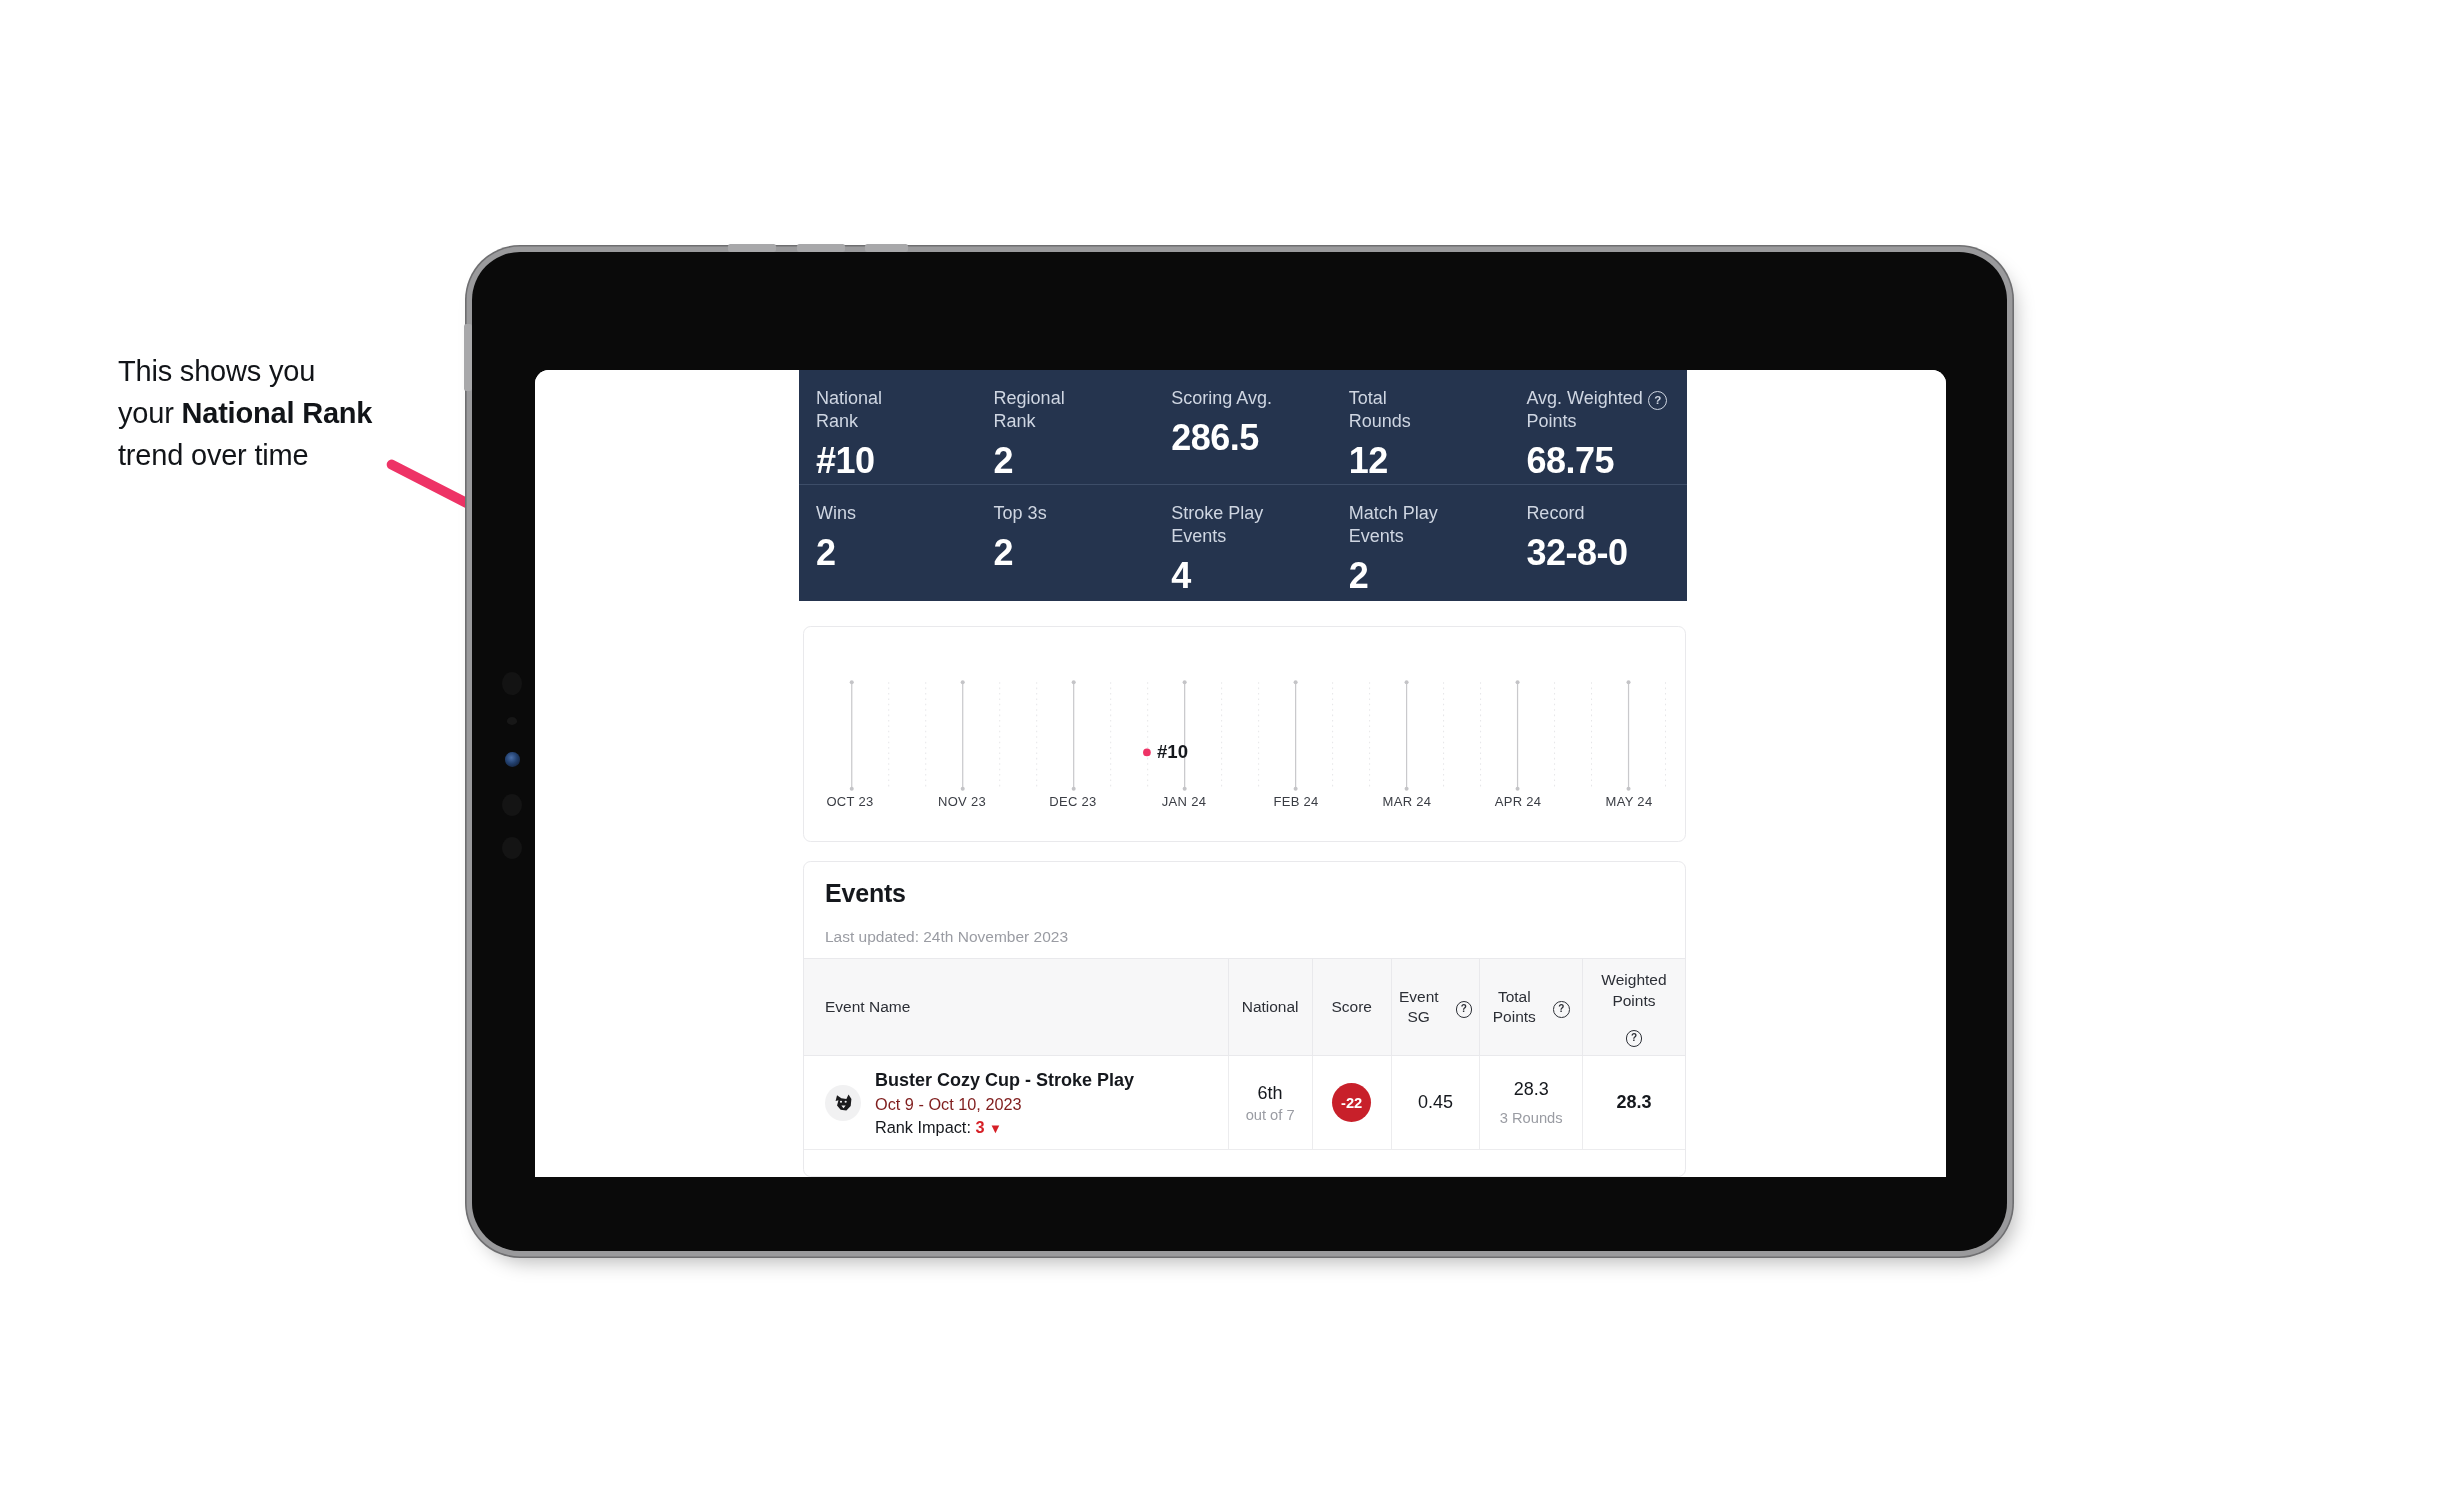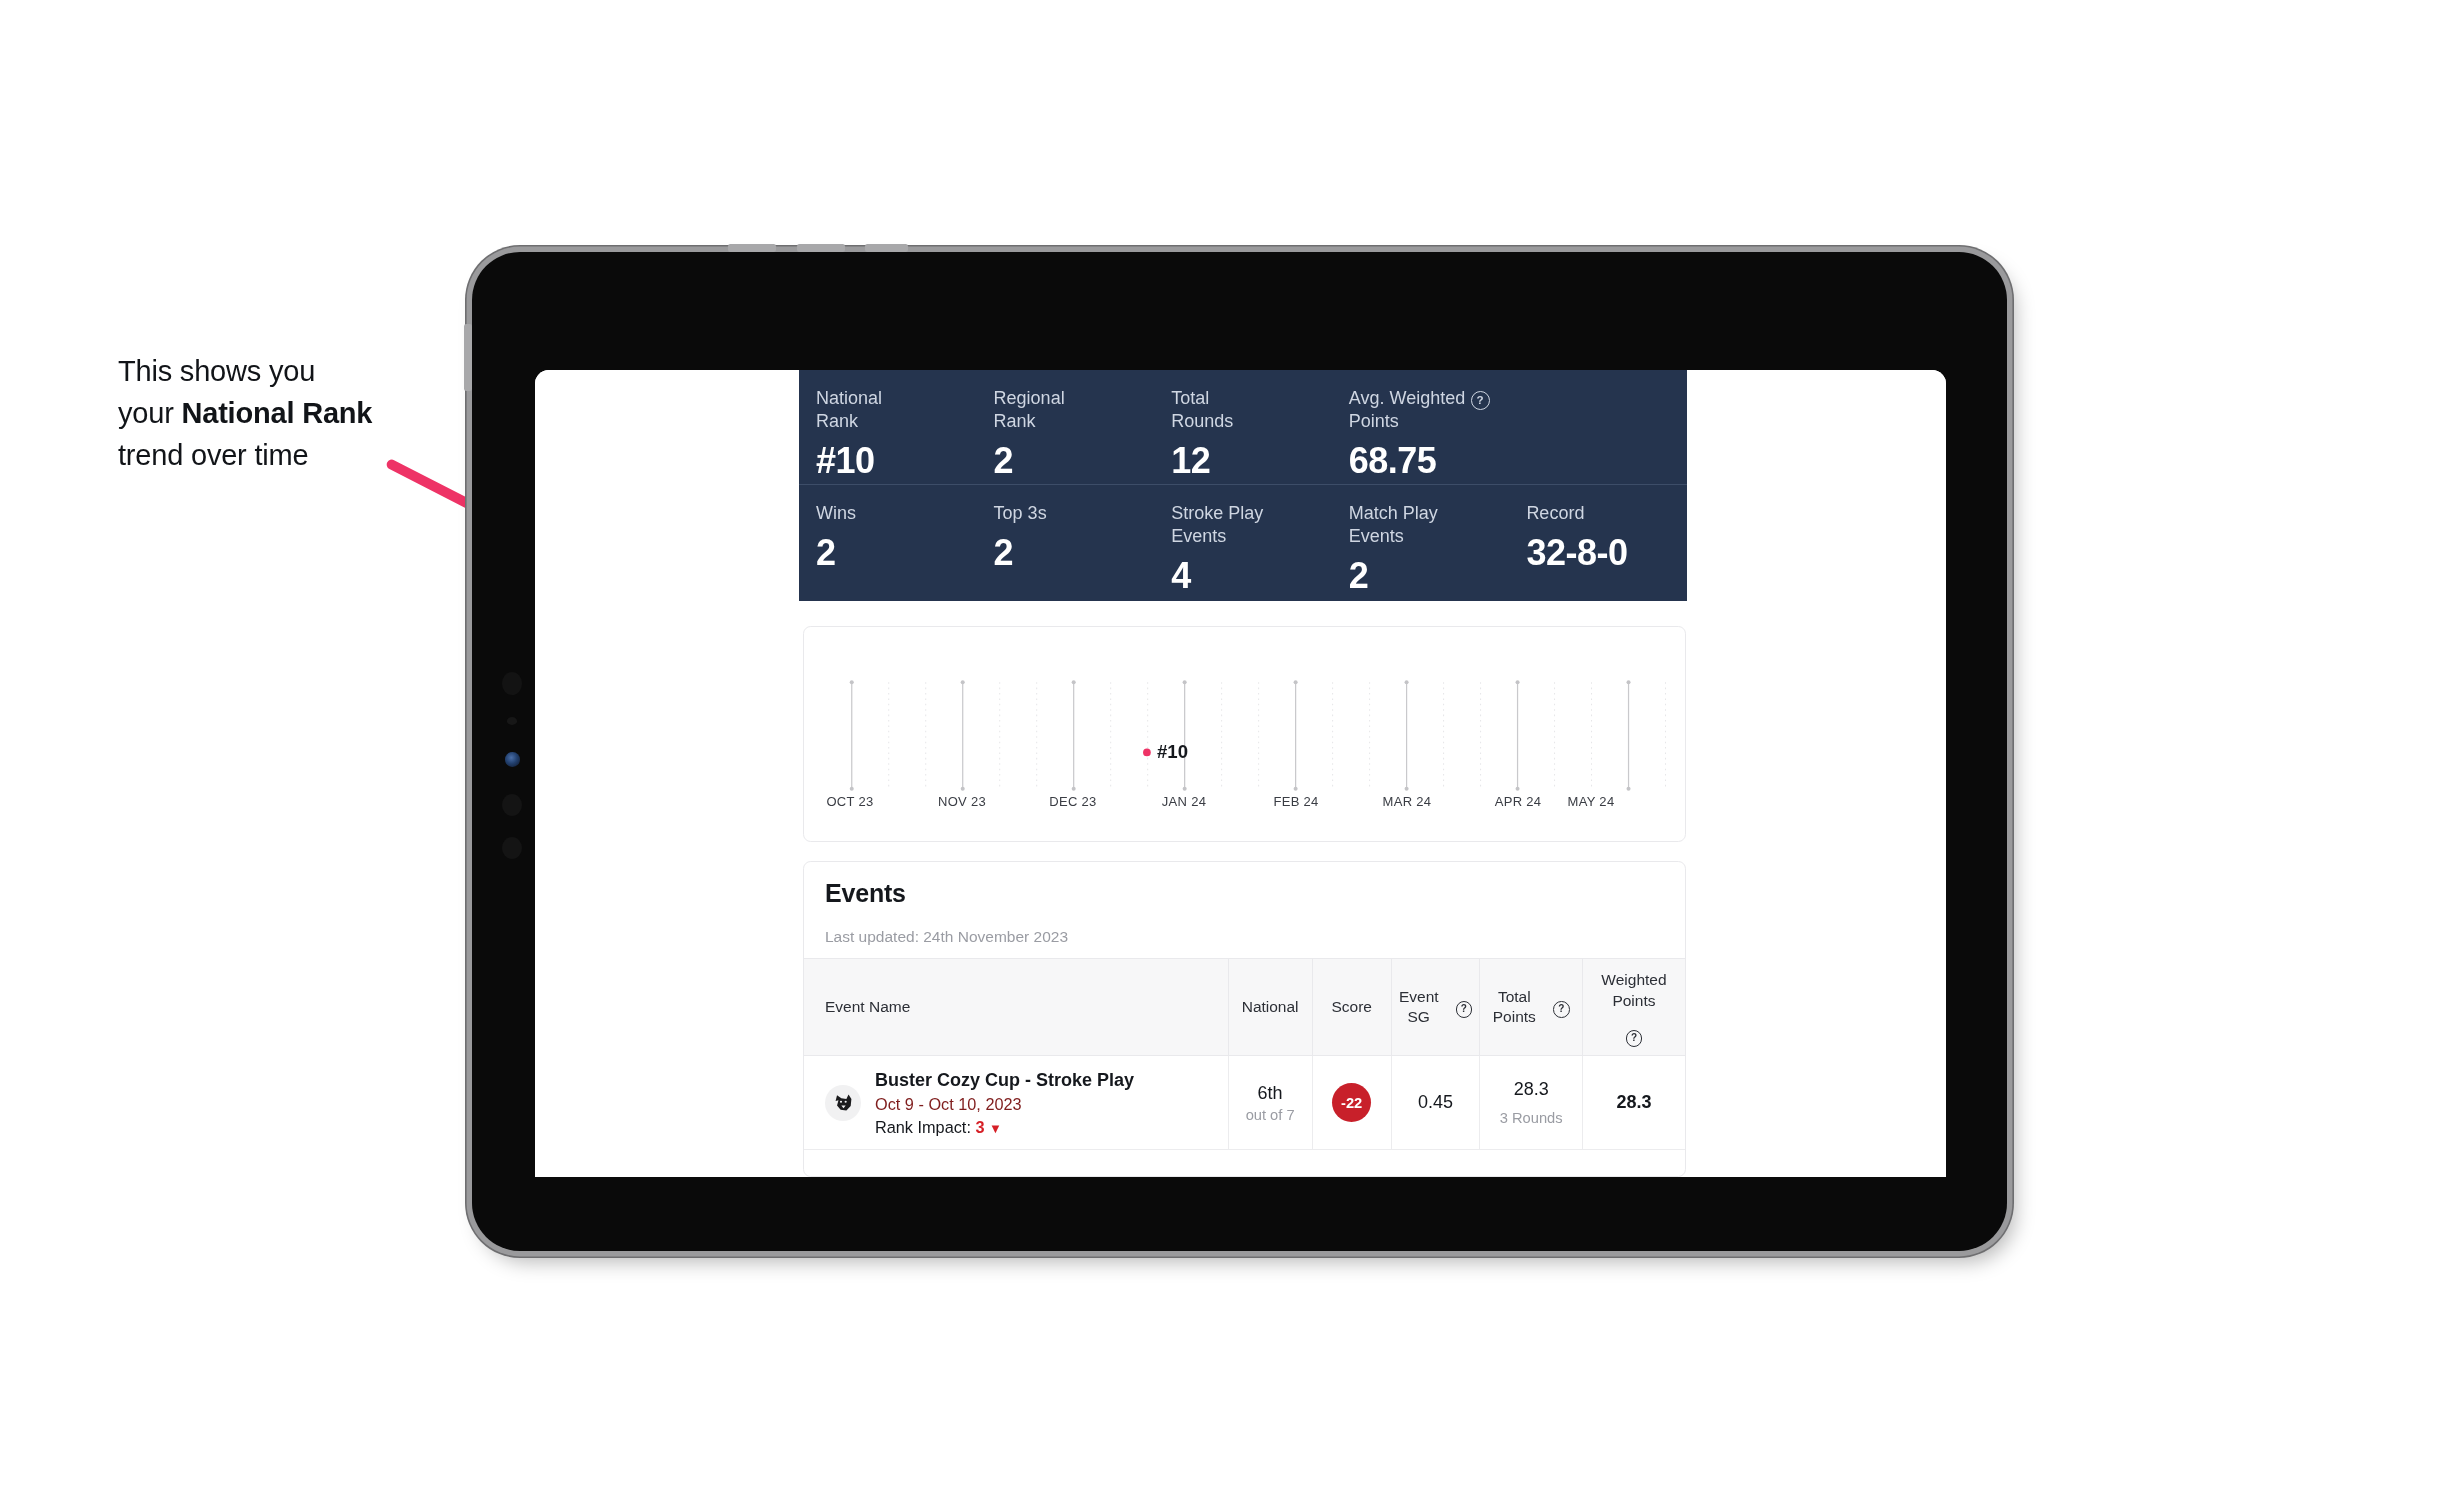--- a/index.html
+++ b/index.html
@@ -184,20 +184,26 @@
 Rank</span>
             </div>
             <div class="stat-value">#10</div>
           </div>
           <div class="stat">
             <div class="stat-label">
               <span class="lbl-txt">Regional
 Rank</span>
             </div>
             <div class="stat-value">2</div>
+          </div>
+          <div class="stat">
+            <div class="stat-label">
+              <span class="lbl-txt">Scoring Avg.</span>
+            </div>
+            <div class="stat-value">286.5</div>
           </div>
           <div class="stat">
             <div class="stat-label">
               <span class="lbl-txt">Total
 Rounds</span>
             </div>
             <div class="stat-value">12</div>
           </div>
           <div class="stat">
             <div class="stat-label">
@@ -292,21 +298,21 @@
               <circle cx="442.28000000000003" cy="99" r="5" fill="#ee3366"></circle>
             </svg>
           <div id="chart-xlabels">
               <div class="xlab" style="left: 46px;">OCT 23</div>
               <div class="xlab" style="left: 158px;">NOV 23</div>
               <div class="xlab" style="left: 269px;">DEC 23</div>
               <div class="xlab" style="left: 380px;">JAN 24</div>
               <div class="xlab" style="left: 492px;">FEB 24</div>
               <div class="xlab" style="left: 603px;">MAR 24</div>
               <div class="xlab" style="left: 714px;">APR 24</div>
-              <div class="xlab" style="left: 787px;">MAY 24</div>
+              <div class="xlab" style="left: 825px;">MAY 24</div>
             </div>
           <div id="pt-label" style="left: 353px; top: 65px;">#10</div>
         </div>
       </div>
 
       <div class="card" id="card-events">
         <div id="events-head">
           <div id="events-title">Events</div>
           <div id="events-updated">Last updated: 24th November 2023</div>
         </div>

